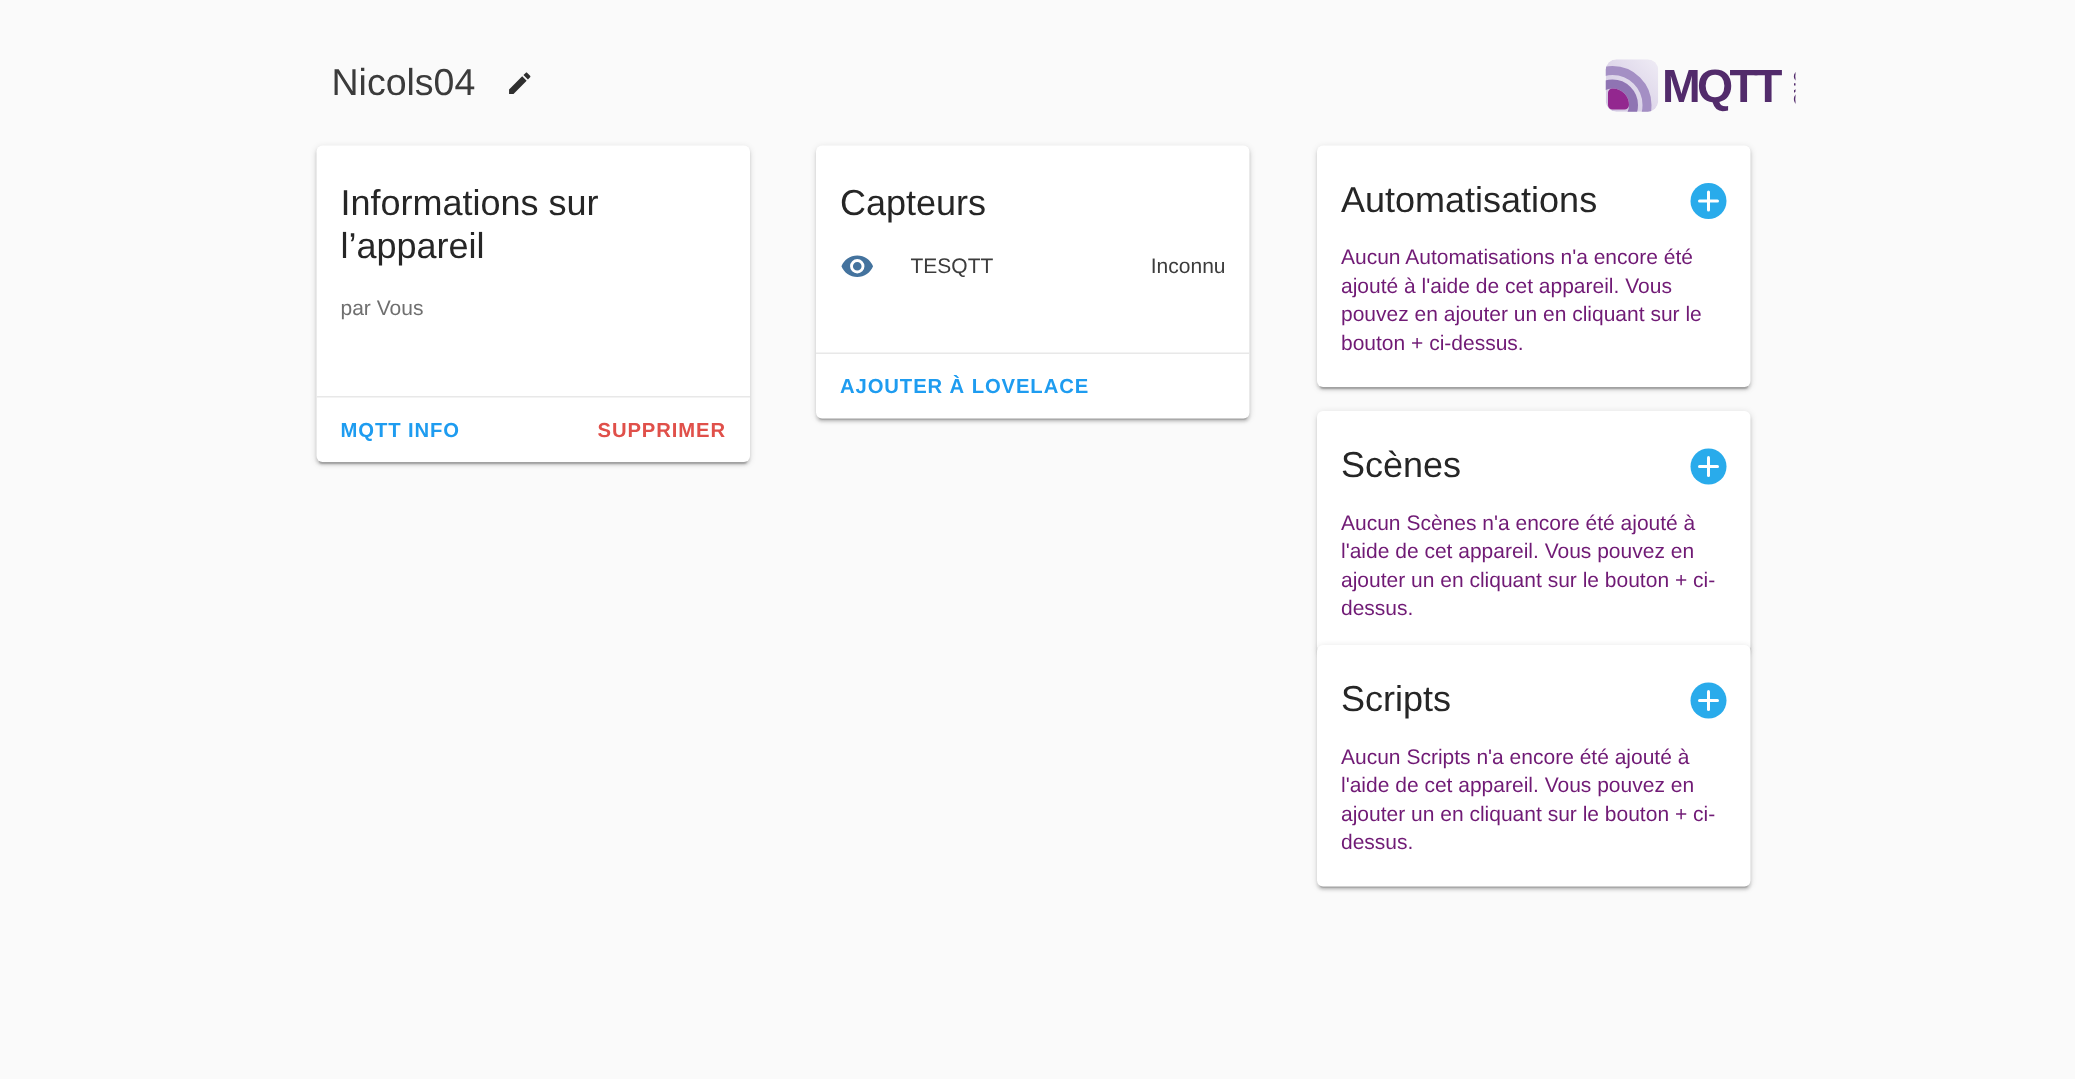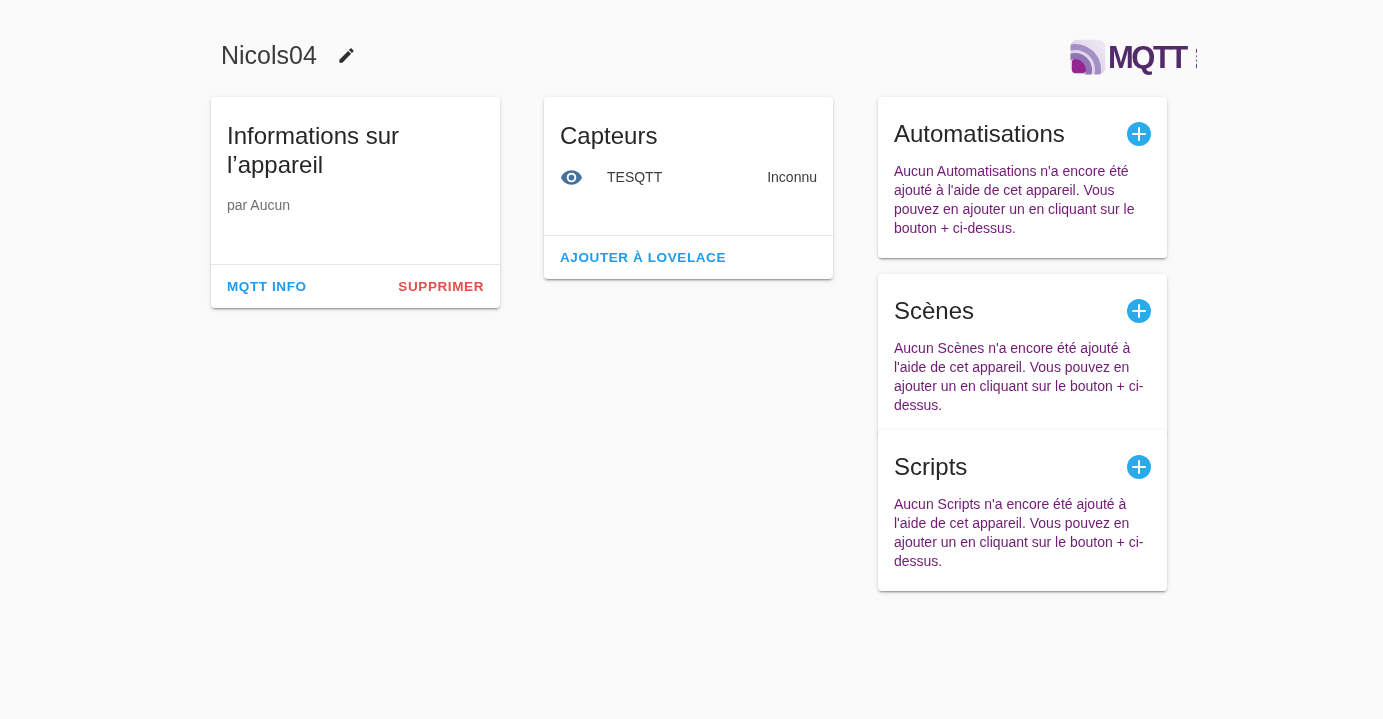--- a/index.html
+++ b/index.html
@@ -129,21 +129,21 @@
       <path d="M5,31 L5,23 A8,8 0 0 1 13,31 Z" fill="#93278f" stroke="#93278f" stroke-width="6" stroke-linejoin="round"></path>
     </g>
     <text x="38" y="29" font-family="Liberation Sans, sans-serif" font-size="31" font-weight="bold" letter-spacing="-2.5" fill="#522b6b">MQTT</text>
     <text x="126" y="8" transform="rotate(90 126 8)" font-family="Liberation Sans, sans-serif" font-size="10" font-weight="bold" fill="#522b6b">ORG</text>
   </svg>
 </div>
 
 <div class="card" id="card-device">
   <div class="card-header">Informations sur l’appareil</div>
   <div class="device-lines">
-    <div>par Aucun</div>
+    <div>par Vous</div>
   </div>
   <div class="card-actions">
     <button class="text-btn blue">MQTT INFO</button>
     <button class="text-btn red">SUPPRIMER</button>
   </div>
 </div>
 
 <div class="card" id="card-sensors">
   <div class="card-header">Capteurs</div>
   <div class="entity-row">

